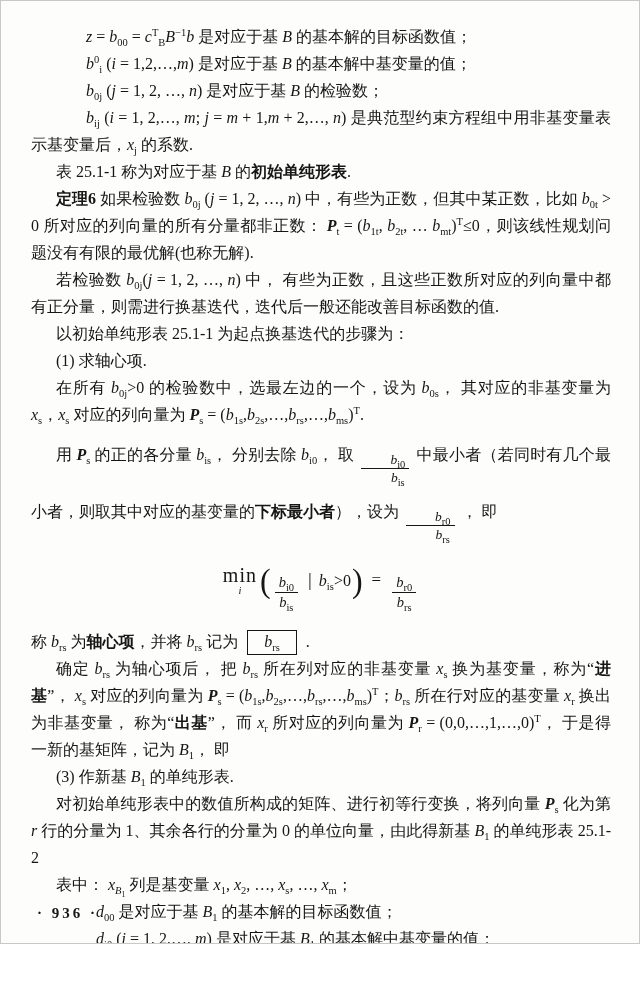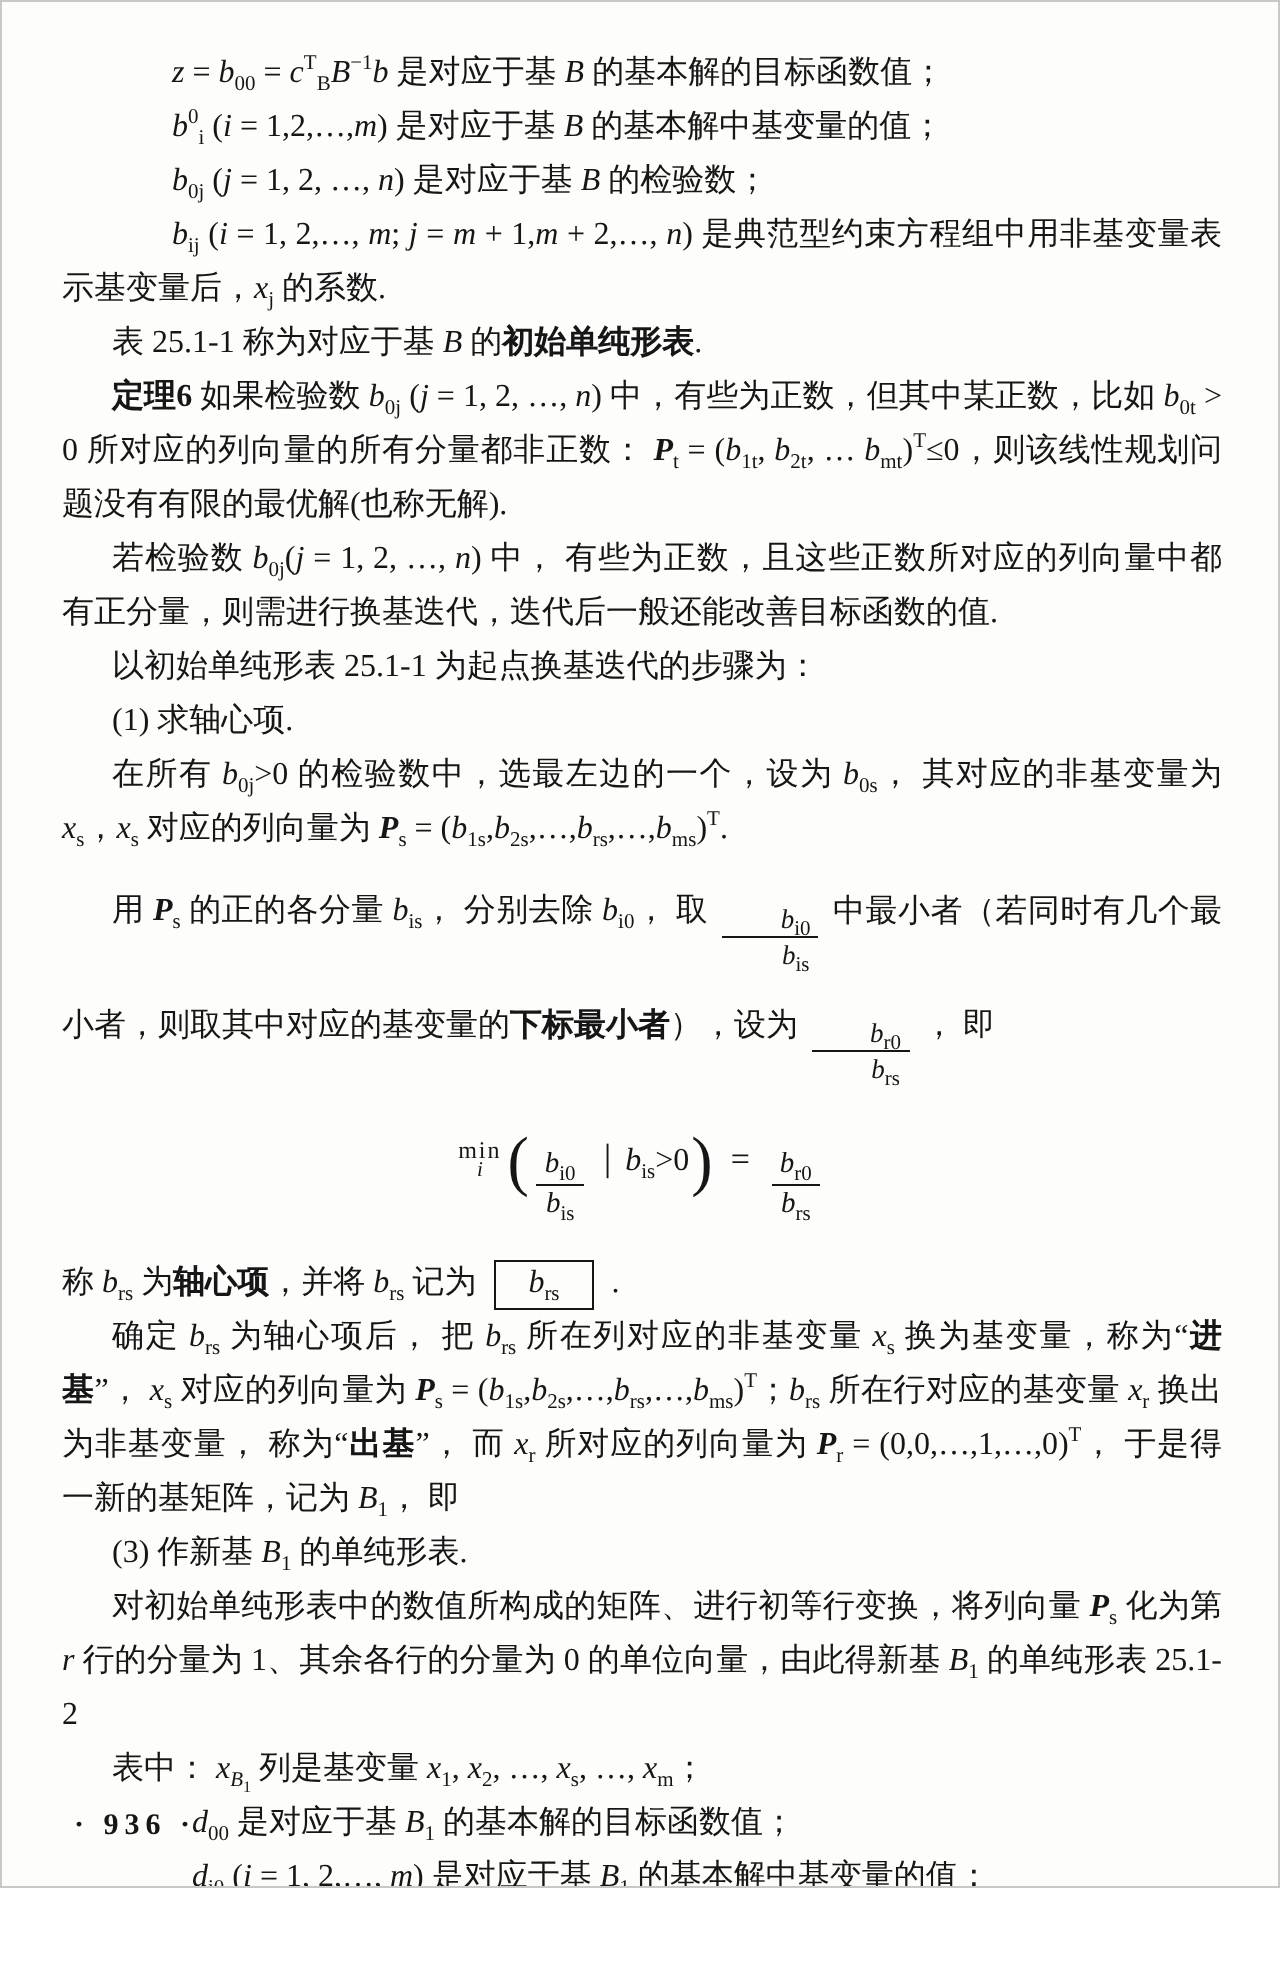--- a/index.html
+++ b/index.html
@@ -30,21 +30,21 @@
   }
   .frac .num{display:block;border-bottom:1.3px solid #161616;padding:0 4px 1px;margin-top:24px;}
   .frac .den{display:block;padding-top:1px;}
   
   .formula{
     display:flex;justify-content:center;align-items:center;
     margin:8px 0 6px;line-height:1.2;
   }
   .formula .frac{font-size:14.5px;}
   .minop{display:inline-flex;flex-direction:column;align-items:center;margin-right:2px;}
-  .minop .op{font-size:12px;letter-spacing:1px;}
+  .minop .op{font-size:20px;letter-spacing:1px;}
   .minop .under{font-size:10.5px;font-style:italic;margin-top:-2px;}
   .paren{font-size:32px;font-weight:400;transform:scaleY(1.05);padding:0 1px;}
   .midbar{font-size:19px;padding:0 7px;color:#161616;}
   .eq{padding:0 8px;font-size:17px;}
   .formula-line{text-align:center;margin:6px 0 4px;font-size:16.5px;}
   .boxed{
     display:inline-block;border:1.6px solid #161616;
     padding:1px 16px 3px;margin:0 5px;line-height:1.2;
   }
   .pivot-note{margin-top:18px;}

